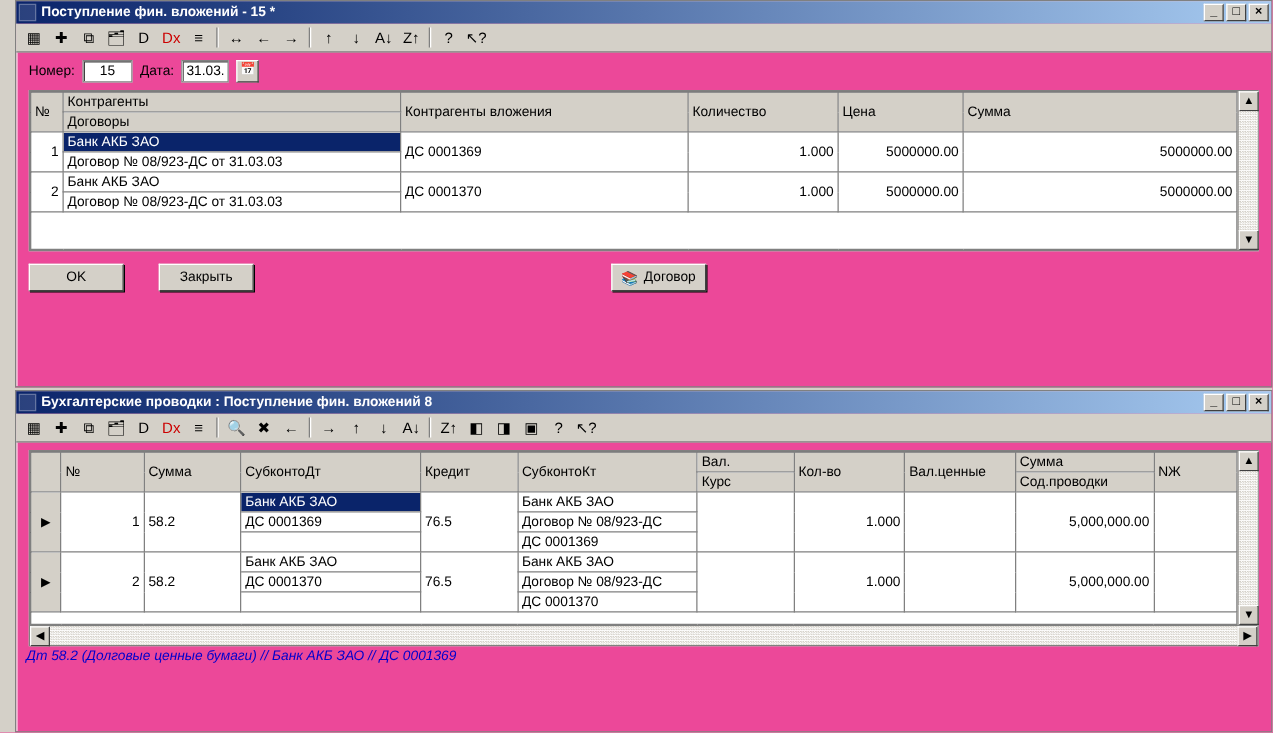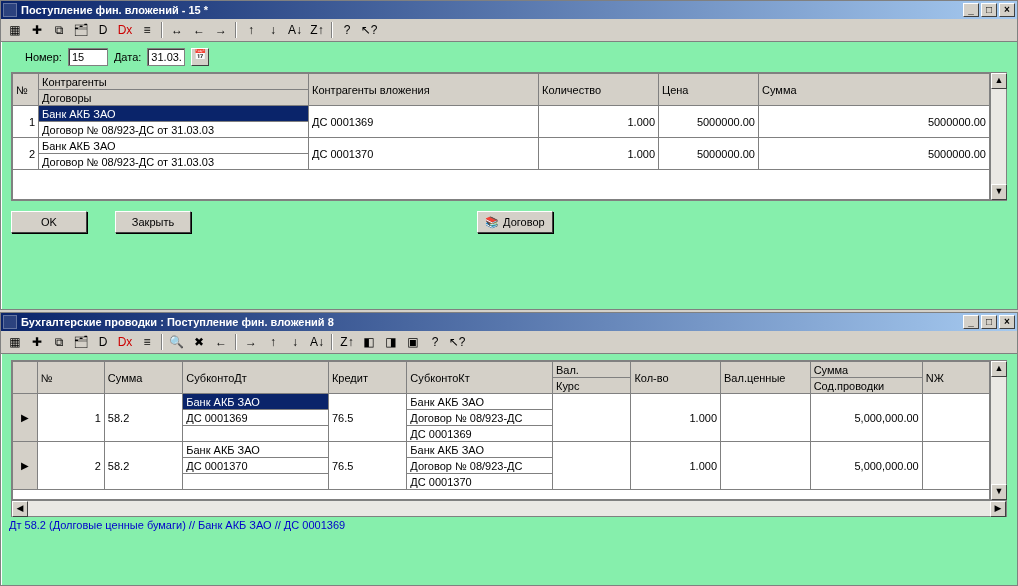--- a/index.html
+++ b/index.html
@@ -6,23 +6,24 @@
   body {
     margin: 0;
     font-family: Tahoma, Arial, sans-serif;
     font-size: 11px;
     background: #d4d0c8;
     width: 1018px;
     height: 586px;
     overflow: hidden;
   }
   .window {
-    background: #86efac;
+    background: #ec4899;
     border: 1px solid #808080;
     box-shadow: inset 1px 1px 0 #fff;
+    margin-left: 12px;
   }
   .titlebar {
     background: linear-gradient(to right, #0a246a, #a6caf0);
     color: #fff;
     height: 18px;
     display: flex;
     align-items: center;
     padding: 0 2px;
     font-weight: bold;
   }
@@ -68,33 +69,33 @@
   }
   .tb-sep {
     width: 2px; height: 16px;
     border-left: 1px solid #808080;
     border-right: 1px solid #fff;
   }
   .form-row {
     display: flex;
     align-items: center;
     gap: 6px;
-    padding: 6px 24px;
+    padding: 6px 10px;
   }
   .label { color: #000; }
   input[type=text] {
     border: 1px solid #808080;
     box-shadow: inset 1px 1px 0 #404040;
     background: #fff;
     height: 18px;
     padding: 0 3px;
     font-family: inherit;
     font-size: 11px;
   }
-  .num-input { width: 40px; text-align: left; }
+  .num-input { width: 40px; text-align: center; }
   .date-input { width: 38px; }
   .long-input { width: 340px; }
   .cal-btn {
     width: 18px; height: 18px;
     background: #d4d0c8;
     border: 1px solid #fff;
     border-right-color: #404040;
     border-bottom-color: #404040;
     font-size: 10px;
     cursor: pointer;
@@ -168,20 +169,21 @@
     font-family: inherit;
     font-size: 11px;
     display: inline-flex;
     align-items: center;
     justify-content: center;
     gap: 4px;
   }
   .status-line {
     padding: 2px 8px;
     color: #0000cc;
+    font-style: italic;
   }
   .row-marker {
     width: 16px;
     background: #d4d0c8;
     border-right: 1px solid #808080;
     text-align: center;
     font-size: 10px;
   }
   .empty-fill { height: 30px; }
   .grid2 .empty-fill { height: 10px; }

